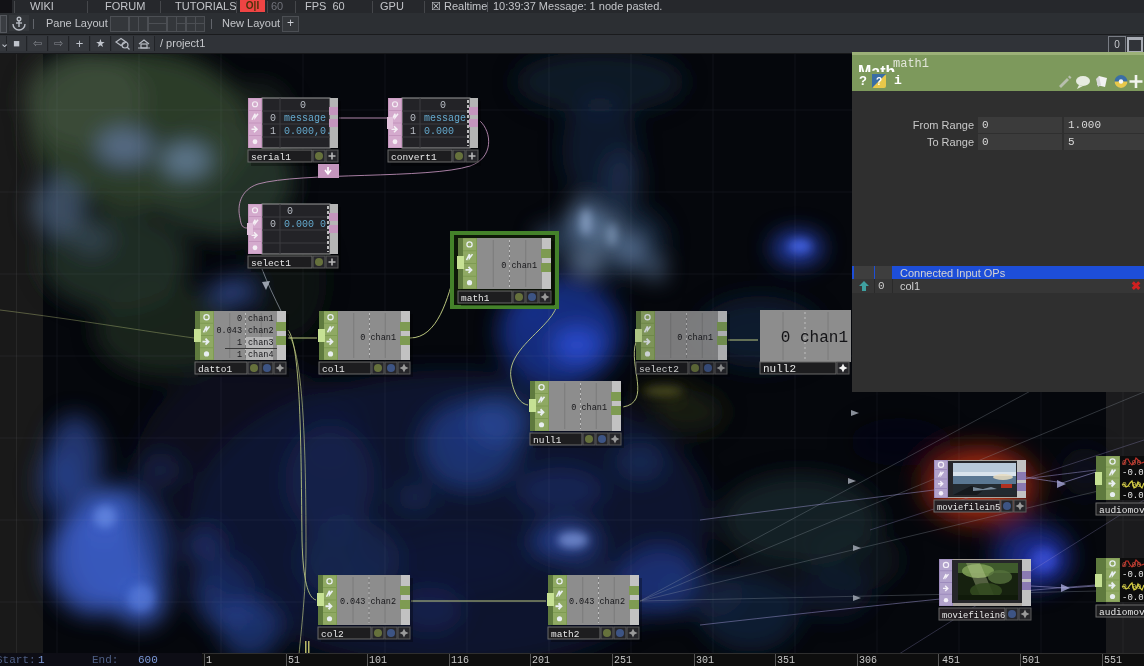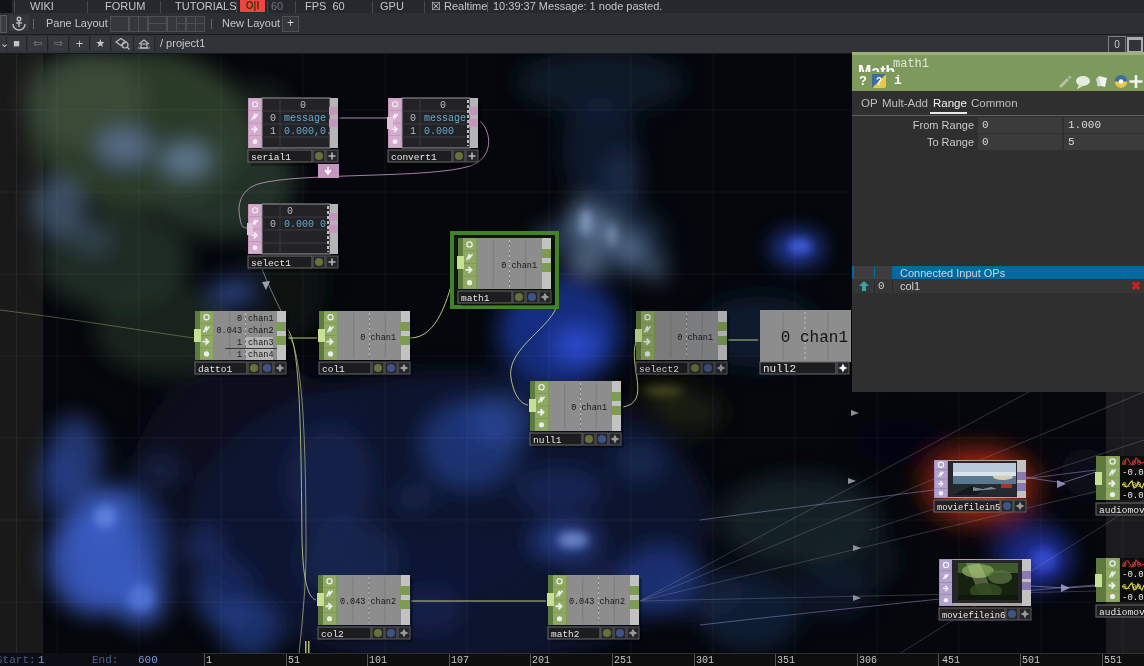--- a/index.html
+++ b/index.html
@@ -750,38 +750,31 @@
           <ellipse cx="26" cy="7" rx="7" ry="5" fill="#e6ebe0"></ellipse>
           <path d="M22,11 l-2,4 l6,-3 z" fill="#e6ebe0"></path>
           <path d="M42,2 l8,2 -2,9 -8,-2 z" fill="#f2f2f2"></path>
           <path d="M42,2 l-3,3 2,8 3,-2" fill="#d8d8d8"></path>
           <circle cx="64" cy="7.5" r="6.5" fill="#3a6ea5"></circle>
           <path d="M57.5,7.5 a6.5,6.5 0 0,0 13,0 z" fill="#e8c84a"></path>
           <circle cx="64" cy="7.5" r="2.2" fill="#f8f8f8"></circle>
           <path d="M79,1 v13 M72.5,7.5 h13" stroke="#f2f4ee" stroke-width="2.6"></path>
         </svg>
       </div>
-    <div id="ptabs">
-      <span style="left:9px;">OP</span>
-      <span style="left:30px;">Mult-Add</span>
-      <span style="left:81px;color:#f2f2f2;">Range</span>
-      <span style="left:119px;">Common</span>
-      <div style="position:absolute;left:78px;top:21px;width:37px;height:2px;background:#e8e8e8;"></div>
-    </div>
     <div class="prow" style="top:65px;">
       <div class="plabel">From Range</div>
       <div class="pfield" style="left:126px;width:80px;">0</div>
       <div class="pfield" style="left:212px;width:80px;">1.000</div>
     </div>
     <div class="prow" style="top:82px;">
       <div class="plabel">To Range</div>
       <div class="pfield" style="left:126px;width:80px;">0</div>
       <div class="pfield" style="left:212px;width:80px;">5</div>
     </div>
-    <div style="position:absolute;left:0;top:214px;width:292px;height:23px;background:#0369a1;text-decoration:underline;">
+    <div style="position:absolute;left:0;top:214px;width:292px;height:23px;background:#1d4ed8;text-decoration:underline;">
       <div style="position:absolute;left:2px;top:0;width:20px;height:13px;background:#3e3e3e;"></div>
       <div style="position:absolute;left:23px;top:0;width:17px;height:13px;background:#3e3e3e;"></div>
       <span style="position:absolute;left:48px;top:1px;color:#d2d2d2;">Connected Input OPs</span>
     </div>
     <div style="position:absolute;left:0;top:227px;width:292px;height:14px;background:#363636;">
       <svg style="position:absolute;left:6px;top:2px;" width="12" height="11" viewBox="0 0 12 11">
         <path d="M6 0 L11 5 L8 5 L8 10 L4 10 L4 5 L1 5 Z" fill="#3fa0a0"></path>
       </svg>
       <span class="mono" style="position:absolute;left:26px;top:1px;color:#cccccc;">0</span>
       <span style="position:absolute;left:48px;top:1px;color:#d0d0d0;">col1</span>
@@ -797,21 +790,21 @@
     <span class="mono" style="position:absolute;left:92px;top:1px;font-size:11px;color:#4e5f85;">End:</span>
     <span class="mono" style="position:absolute;left:138px;top:1px;font-size:11px;color:#7c99d8;">600</span>
     <div id="ruler">
         <div class="rtick" style="left:2px;"></div>
         <div class="rlab" style="left:4px;">1</div>
         <div class="rtick" style="left:84px;"></div>
         <div class="rlab" style="left:86px;">51</div>
         <div class="rtick" style="left:165px;"></div>
         <div class="rlab" style="left:167px;">101</div>
         <div class="rtick" style="left:247px;"></div>
-        <div class="rlab" style="left:249px;">107</div>
+        <div class="rlab" style="left:249px;">116</div>
         <div class="rtick" style="left:328px;"></div>
         <div class="rlab" style="left:330px;">201</div>
         <div class="rtick" style="left:410px;"></div>
         <div class="rlab" style="left:412px;">251</div>
         <div class="rtick" style="left:492px;"></div>
         <div class="rlab" style="left:494px;">301</div>
         <div class="rtick" style="left:573px;"></div>
         <div class="rlab" style="left:575px;">351</div>
         <div class="rtick" style="left:655px;"></div>
         <div class="rlab" style="left:657px;">306</div>

